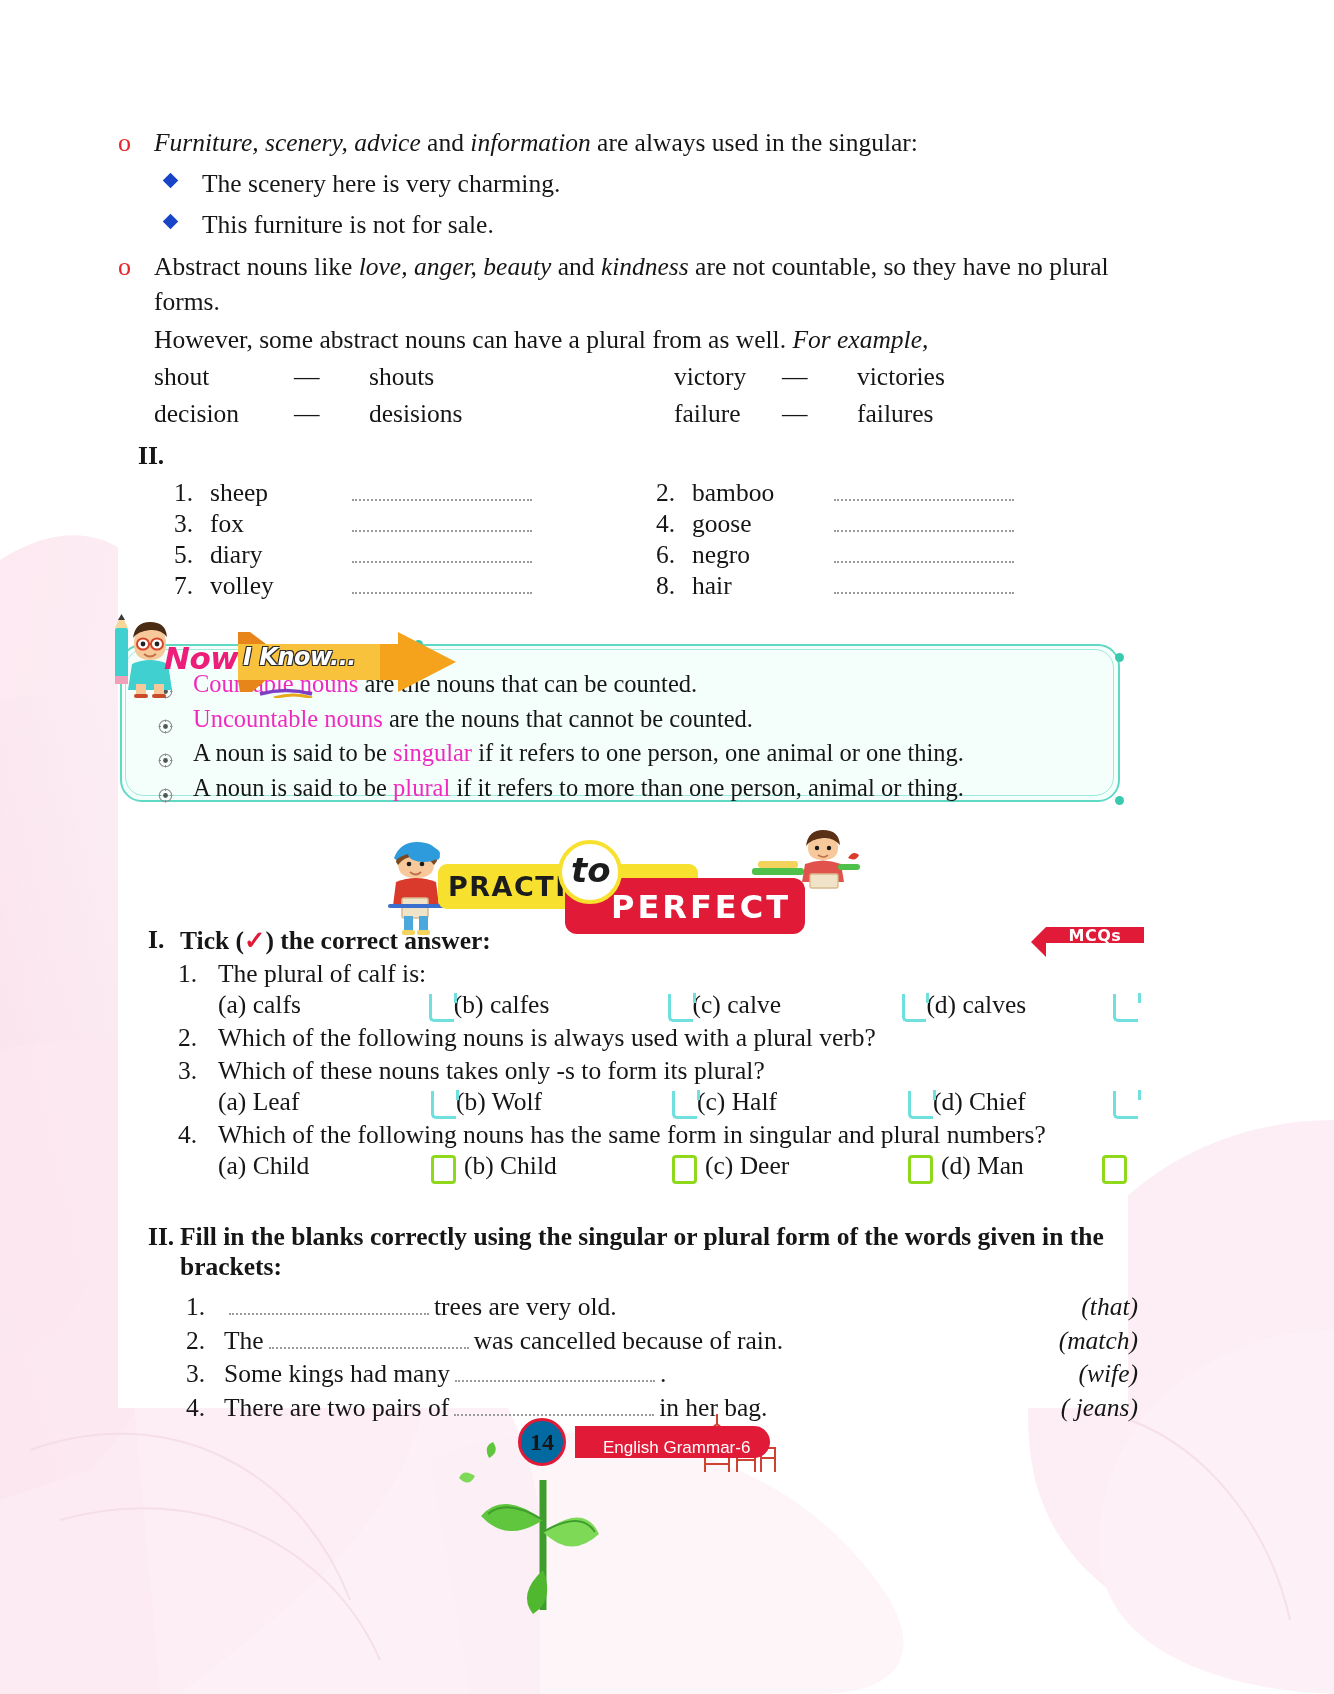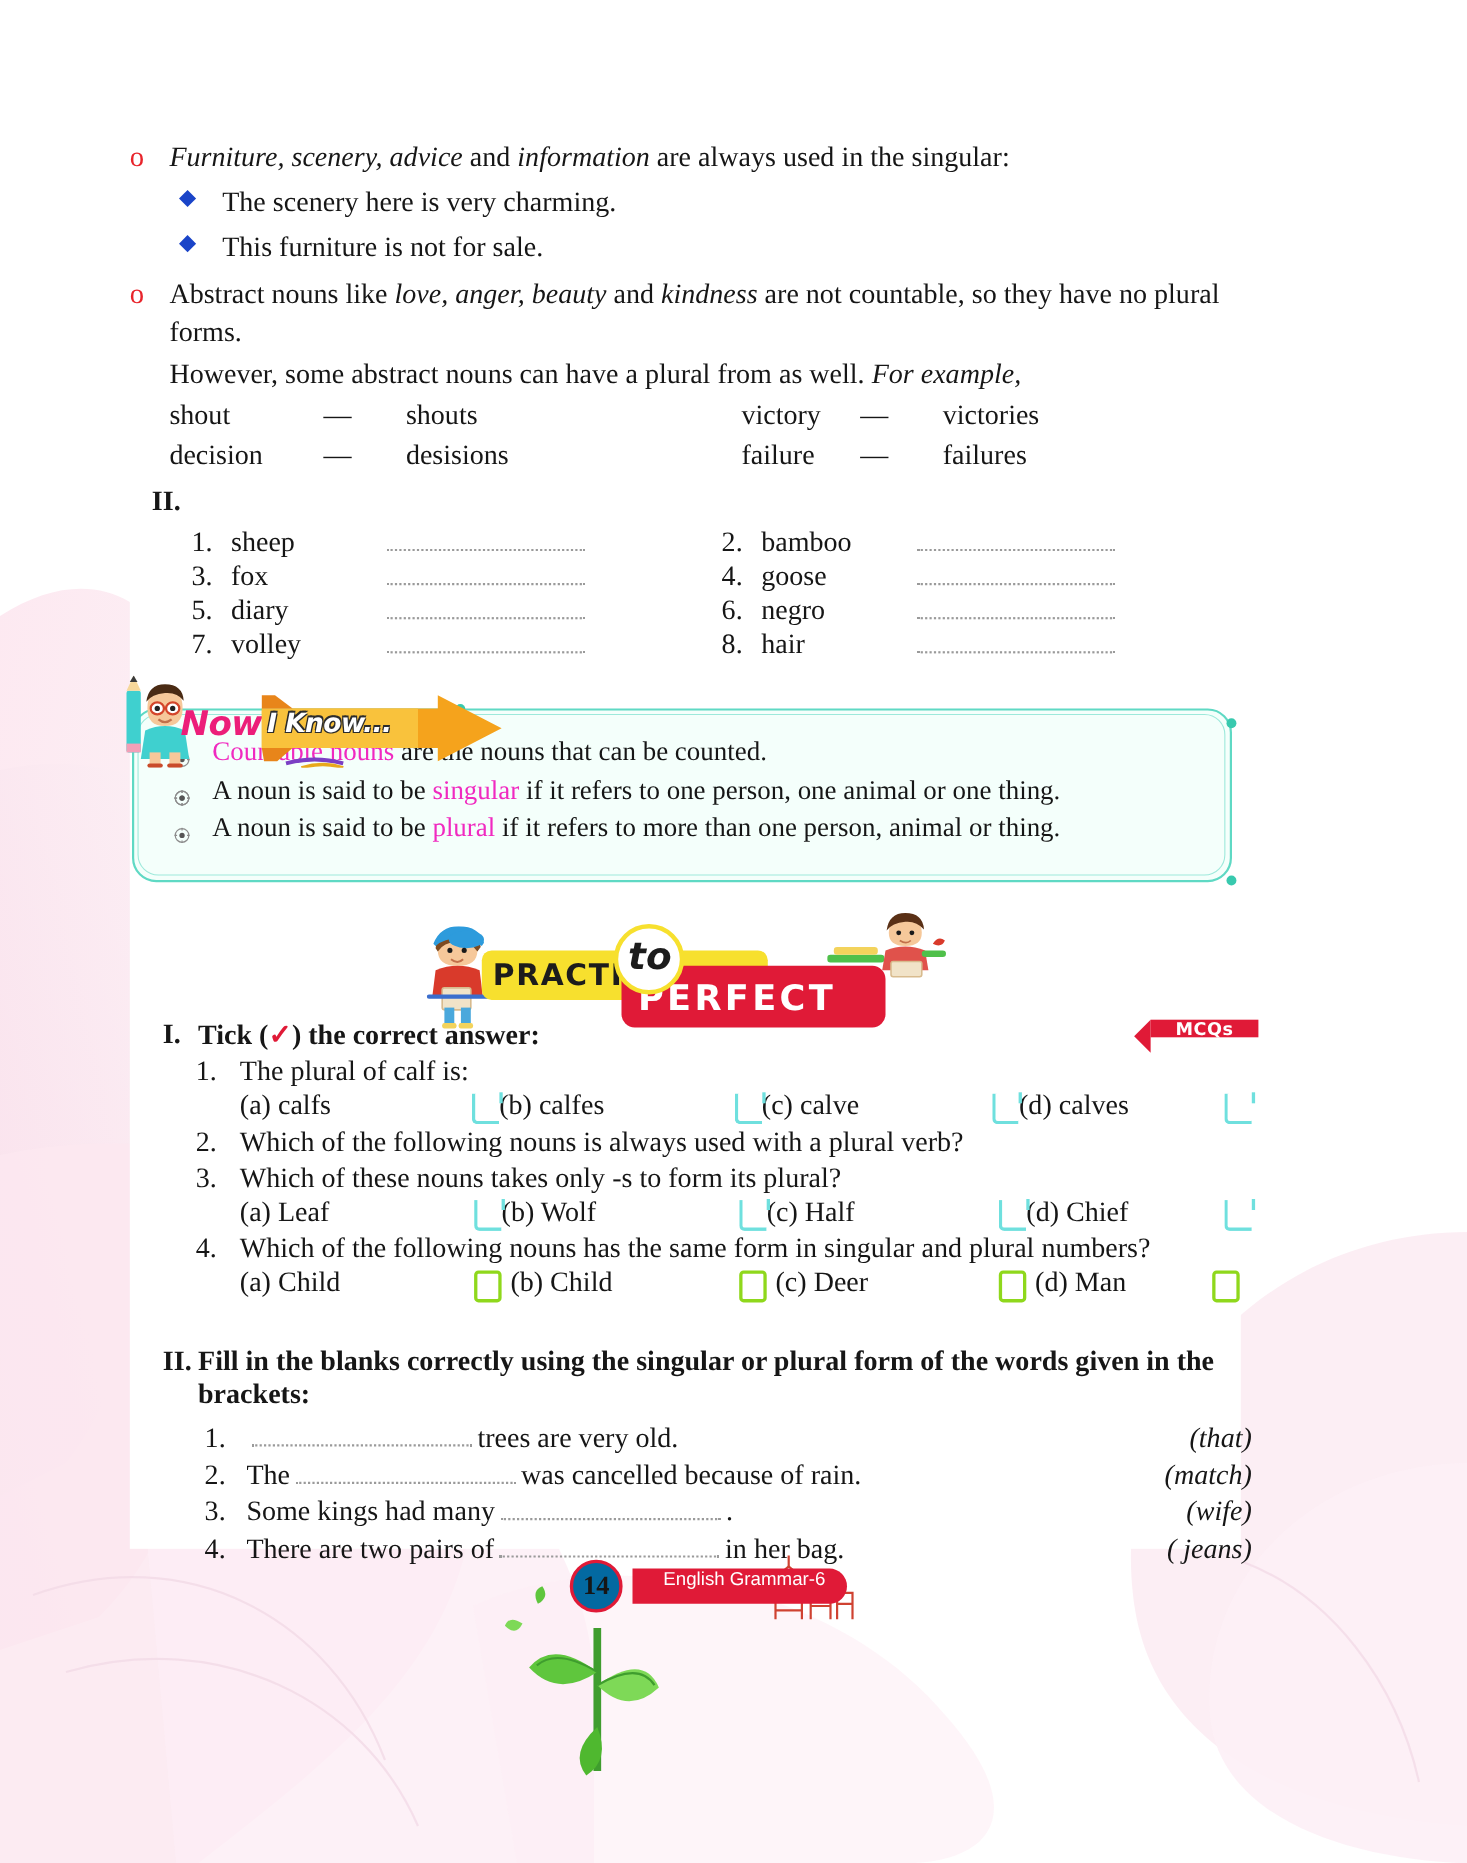--- a/index.html
+++ b/index.html
@@ -138,21 +138,21 @@
     position: absolute; left: 191px; top: 22px;
     font-family: "DejaVu Sans", sans-serif;
     font-weight: bold; font-style: italic; font-size: 34px; color: #1c1c1c;
   }
   .ptp-red {
     position: absolute; left: 185px; top: 50px;
     width: 240px; height: 56px;
     background: #e01a37; border-radius: 12px;
   }
   .ptp-perfect {
-    position: absolute; left: 200px; top: 60px;
+    position: absolute; left: 231px; top: 60px;
     font-family: "DejaVu Sans", sans-serif;
     font-weight: bold; font-size: 32px; color: #ffffff;
     letter-spacing: 3px;
   }
   .ptp-kid-l { position: absolute; left: 8px; top: 14px; }
   .ptp-kid-r { position: absolute; left: 372px; top: 0px; }
 
   
   .sec1 { position: absolute; left: 148px; top: 925px; width: 990px; }
   .sec-head { display: flex; font-size: 25.5px; font-weight: bold; color: #161616; }
@@ -222,21 +222,21 @@
     position: absolute; left: 63px; top: 8px;
     width: 48px; height: 48px; border-radius: 50%;
     background: #0369a1; border: 3.5px solid #e01a37;
     display: flex; align-items: center; justify-content: center;
   }
   .pg-circle span { font-size: 24px; font-weight: bold; color: #161616; font-family:"Liberation Serif", serif; }
   .book-pill {
     position: absolute; left: 120px; top: 16px;
     height: 32px; padding: 0 20px 0 28px;
     background: #e01a37; border-radius: 0 16px 16px 0;
-    display: flex; align-items: flex-start;
+    display: flex; align-items: flex-end;
   }
   .book-pill span {
     font-family: "Liberation Sans", sans-serif;
     font-size: 17px; color: #ffffff;
   }
 </style>
 </head>
 <body>
 
 <div class="bg-deco">
@@ -407,20 +407,21 @@
               <circle cx="7.5" cy="7.5" r="6.2" fill="none" stroke="#8d8d8d" stroke-width="1.1"></circle>
               <circle cx="7.5" cy="7.5" r="2.4" fill="#555"></circle>
               <g stroke="#8d8d8d" stroke-width="1.1">
                 <line x1="7.5" y1="0.6" x2="7.5" y2="3"></line>
                   <line x1="7.5" y1="12" x2="7.5" y2="14.4"></line>
                 <line x1="0.6" y1="7.5" x2="3" y2="7.5"></line>
                   <line x1="12" y1="7.5" x2="14.4" y2="7.5"></line>
               </g>
             </svg>
           </span>
+          <span><span class="hi">Uncountable nouns</span><span> are the nouns that cannot be counted.</span></span>
         </div>
         <div class="kitem">
           <span class="kmk">
             <svg width="15" height="15" viewBox="0 0 15 15">
               <circle cx="7.5" cy="7.5" r="6.2" fill="none" stroke="#8d8d8d" stroke-width="1.1"></circle>
               <circle cx="7.5" cy="7.5" r="2.4" fill="#555"></circle>
               <g stroke="#8d8d8d" stroke-width="1.1">
                 <line x1="7.5" y1="0.6" x2="7.5" y2="3"></line>
                   <line x1="7.5" y1="12" x2="7.5" y2="14.4"></line>
                 <line x1="0.6" y1="7.5" x2="3" y2="7.5"></line>

